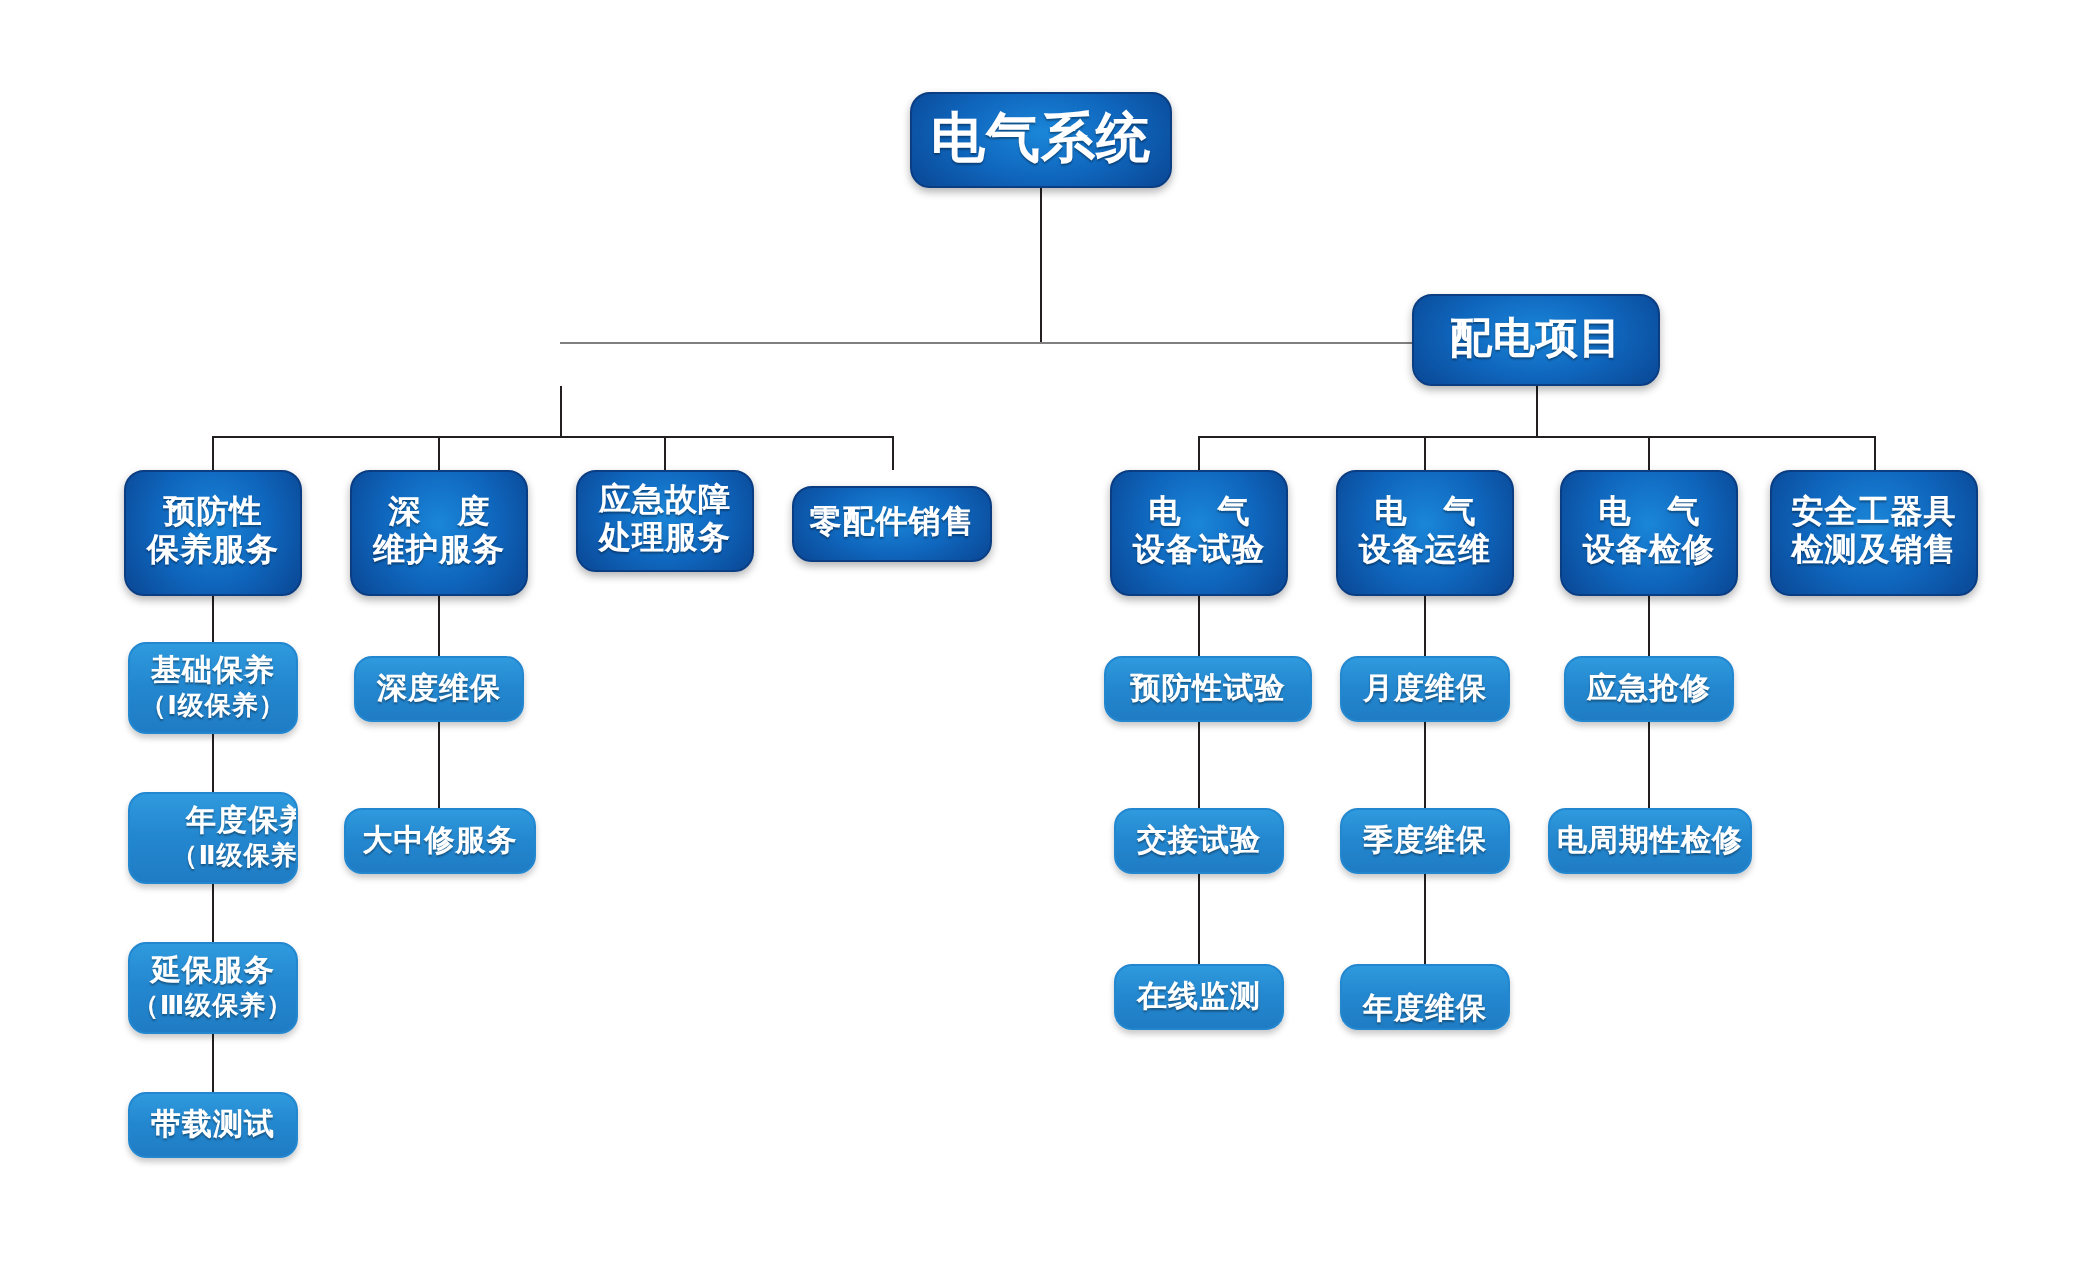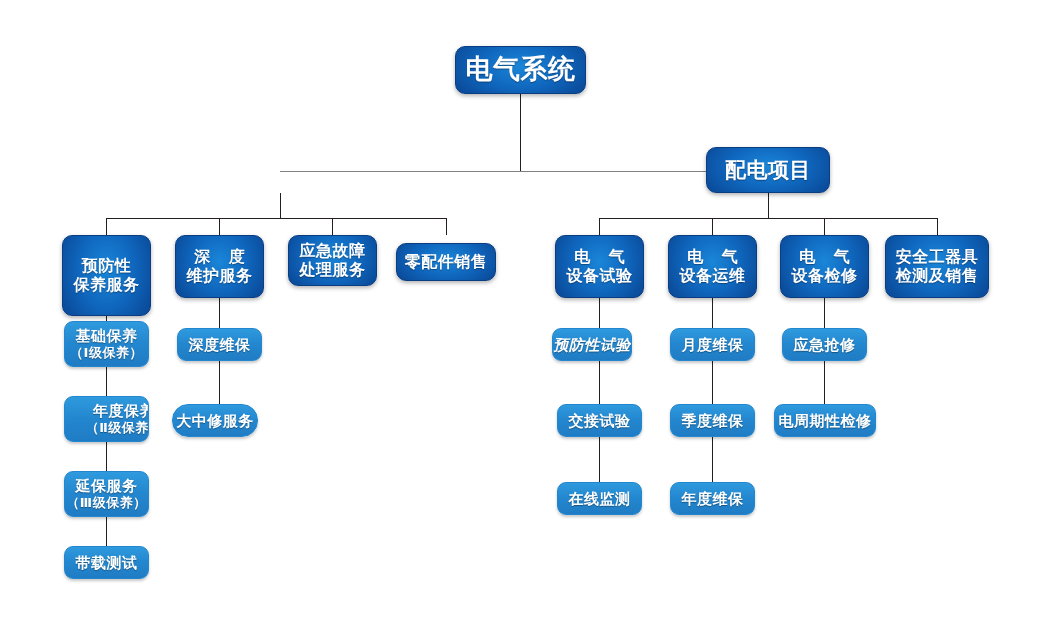--- a/index.html
+++ b/index.html
@@ -113,21 +113,21 @@
 
   <div class="node deep s-root" style="left:455px; top:46px; width:131px; height:48px;">
     <span class="ln">电气系统</span>
   </div>
 
 
   <div class="node deep s-l2" style="left:706px; top:147px; width:124px; height:46px;">
     <span class="ln">配电项目</span>
   </div>
 
-  <div class="node deep s-l3" style="left:62px; top:235px; width:89px; height:81px;">
+  <div class="node deep s-l3" style="left:62px; top:235px; width:89px; height:63px;">
     <span class="ln">预防性</span>
     <span class="ln">保养服务</span>
   </div>
 
   <div class="node deep s-l3" style="left:175px; top:235px; width:89px; height:63px;">
     <span class="ln wide">深 度</span>
     <span class="ln">维护服务</span>
   </div>
 
   <div class="node deep s-l3" style="left:288px; top:235px; width:89px; height:51px;">
@@ -175,45 +175,45 @@
   </div>
 
   <div class="node mid s-l4" style="left:64px; top:546px; width:85px; height:33px;">
     <span class="ln">带载测试</span>
   </div>
 
   <div class="node mid s-l4" style="left:177px; top:328px; width:85px; height:33px;">
     <span class="ln">深度维保</span>
   </div>
 
-  <div class="node mid s-l4" style="left:172px; top:404px; width:86px; height:33px;border-radius:16px;">
+  <div class="node mid s-l4" style="left:172px; top:404px; width:96px; height:33px;">
     <span class="ln">大中修服务</span>
   </div>
 
-  <div class="node mid s-l4" style="left:552px; top:328px; width:80px; height:33px;font-style:italic;">
+  <div class="node mid s-l4" style="left:552px; top:328px; width:104px; height:33px;">
     <span class="ln">预防性试验</span>
   </div>
 
   <div class="node mid s-l4" style="left:557px; top:404px; width:85px; height:33px;">
     <span class="ln">交接试验</span>
   </div>
 
   <div class="node mid s-l4" style="left:557px; top:482px; width:85px; height:33px;">
     <span class="ln">在线监测</span>
   </div>
 
   <div class="node mid s-l4" style="left:670px; top:328px; width:85px; height:33px;">
     <span class="ln">月度维保</span>
   </div>
 
   <div class="node mid s-l4" style="left:670px; top:404px; width:85px; height:33px;">
     <span class="ln">季度维保</span>
   </div>
 
-  <div class="node mid s-l4" style="left:670px; top:482px; width:85px; height:33px;">
+  <div class="node mid s-l4" style="left:670px; top:482px; width:85px; height:33px;justify-content:flex-end;">
     <span class="ln">年度维保</span>
   </div>
 
   <div class="node mid s-l4" style="left:782px; top:328px; width:85px; height:33px;">
     <span class="ln">应急抢修</span>
   </div>
 
   <div class="node mid s-l4" style="left:774px; top:404px; width:102px; height:33px;">
     <span class="ln">电周期性检修</span>
   </div>

